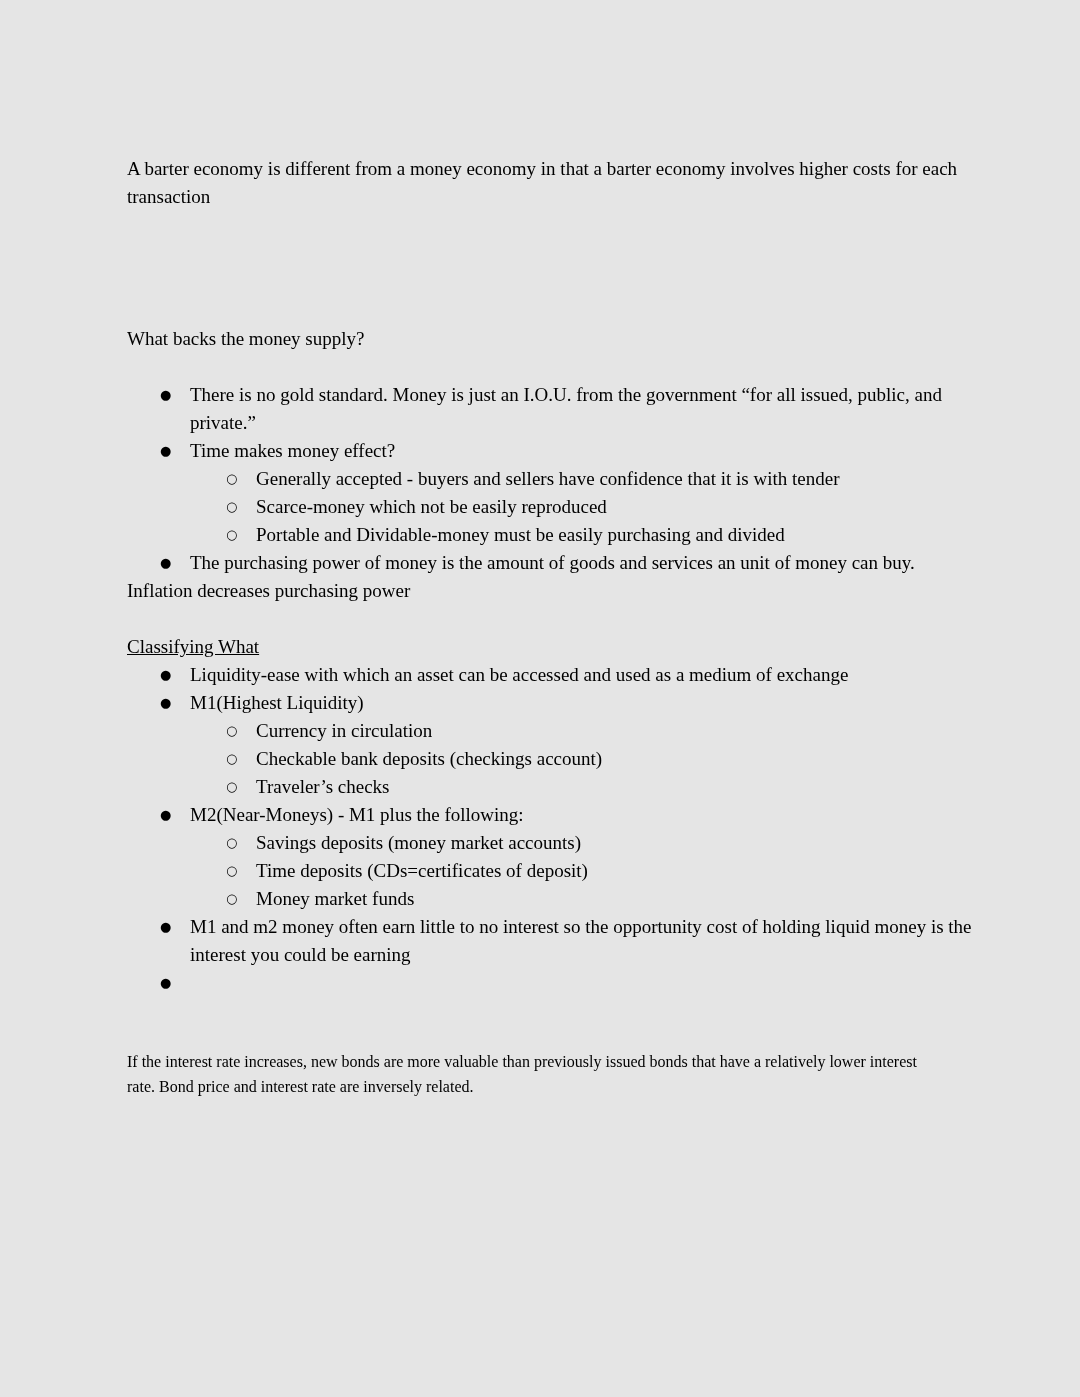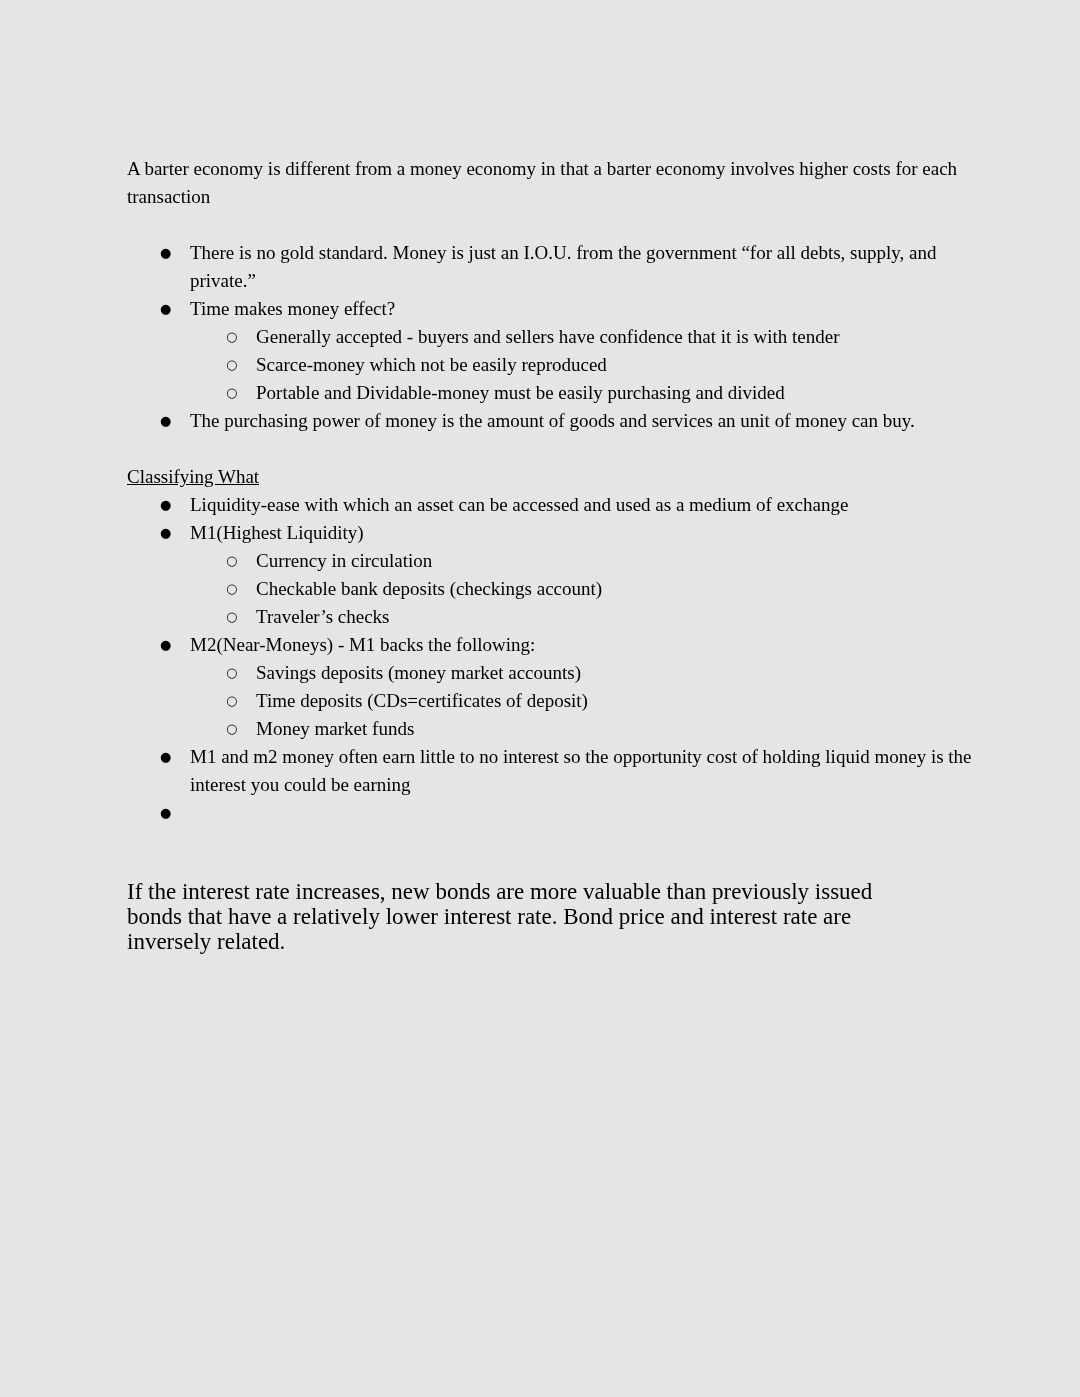--- a/index.html
+++ b/index.html
@@ -58,39 +58,40 @@
   .plain-line {
     margin: 0;
     font-size: 19px;
     line-height: 28px;
   }
   .blank-line {
     height: 28px;
   }
   .bonds {
     margin-top: 52px;
-    font-size: 23px;
+    font-size: 16px;
     line-height: 25px;
     max-width: 790px;
     font-family: Liberation Serif, serif;
   }
 </style>
 </head>
 <body>
 
 <div class="page">
 
   <p class="para">A barter economy is different from a money economy in that a barter economy involves higher costs for each transaction</p>
 
+  <p class="para heading">What backs the money supply?</p>
   <div class="heading-gap"></div>
 
   <ul class="doc-list">
     <li class="l1">
       <span class="marker">●</span>
-      <span class="txt">There is no gold standard. Money is just an I.O.U. from the government “for all debts, supply, and private.”</span>
+      <span class="txt">There is no gold standard. Money is just an I.O.U. from the government “for all issued, public, and private.”</span>
     </li>
     <li class="l1">
       <span class="marker">●</span>
       <span class="txt">Time makes money effect?</span>
     </li>
     <li class="l2">
       <span class="marker">○</span>
       <span class="txt">Generally accepted - buyers and sellers have confidence that it is with tender</span>
     </li>
     <li class="l2">
@@ -100,20 +101,21 @@
     <li class="l2">
       <span class="marker">○</span>
       <span class="txt">Portable and Dividable-money must be easily purchasing and divided</span>
     </li>
     <li class="l1">
       <span class="marker">●</span>
       <span class="txt">The purchasing power of money is the amount of goods and services an unit of money can buy.</span>
     </li>
   </ul>
 
+  <p class="plain-line">Inflation decreases purchasing power</p>
 
   <div class="blank-line"></div>
 
   <p class="plain-line underline">Classifying What</p>
 
   <ul class="doc-list">
     <li class="l1">
       <span class="marker">●</span>
       <span class="txt">Liquidity-ease with which an asset can be accessed and used as a medium of exchange</span>
     </li>
@@ -128,21 +130,21 @@
     <li class="l2">
       <span class="marker">○</span>
       <span class="txt">Checkable bank deposits (checkings account)</span>
     </li>
     <li class="l2">
       <span class="marker">○</span>
       <span class="txt">Traveler’s checks</span>
     </li>
     <li class="l1">
       <span class="marker">●</span>
-      <span class="txt">M2(Near-Moneys) - M1 backs the following:</span>
+      <span class="txt">M2(Near-Moneys) - M1 plus the following:</span>
     </li>
     <li class="l2">
       <span class="marker">○</span>
       <span class="txt">Savings deposits (money market accounts)</span>
     </li>
     <li class="l2">
       <span class="marker">○</span>
       <span class="txt">Time deposits (CDs=certificates of deposit)</span>
     </li>
     <li class="l2">

